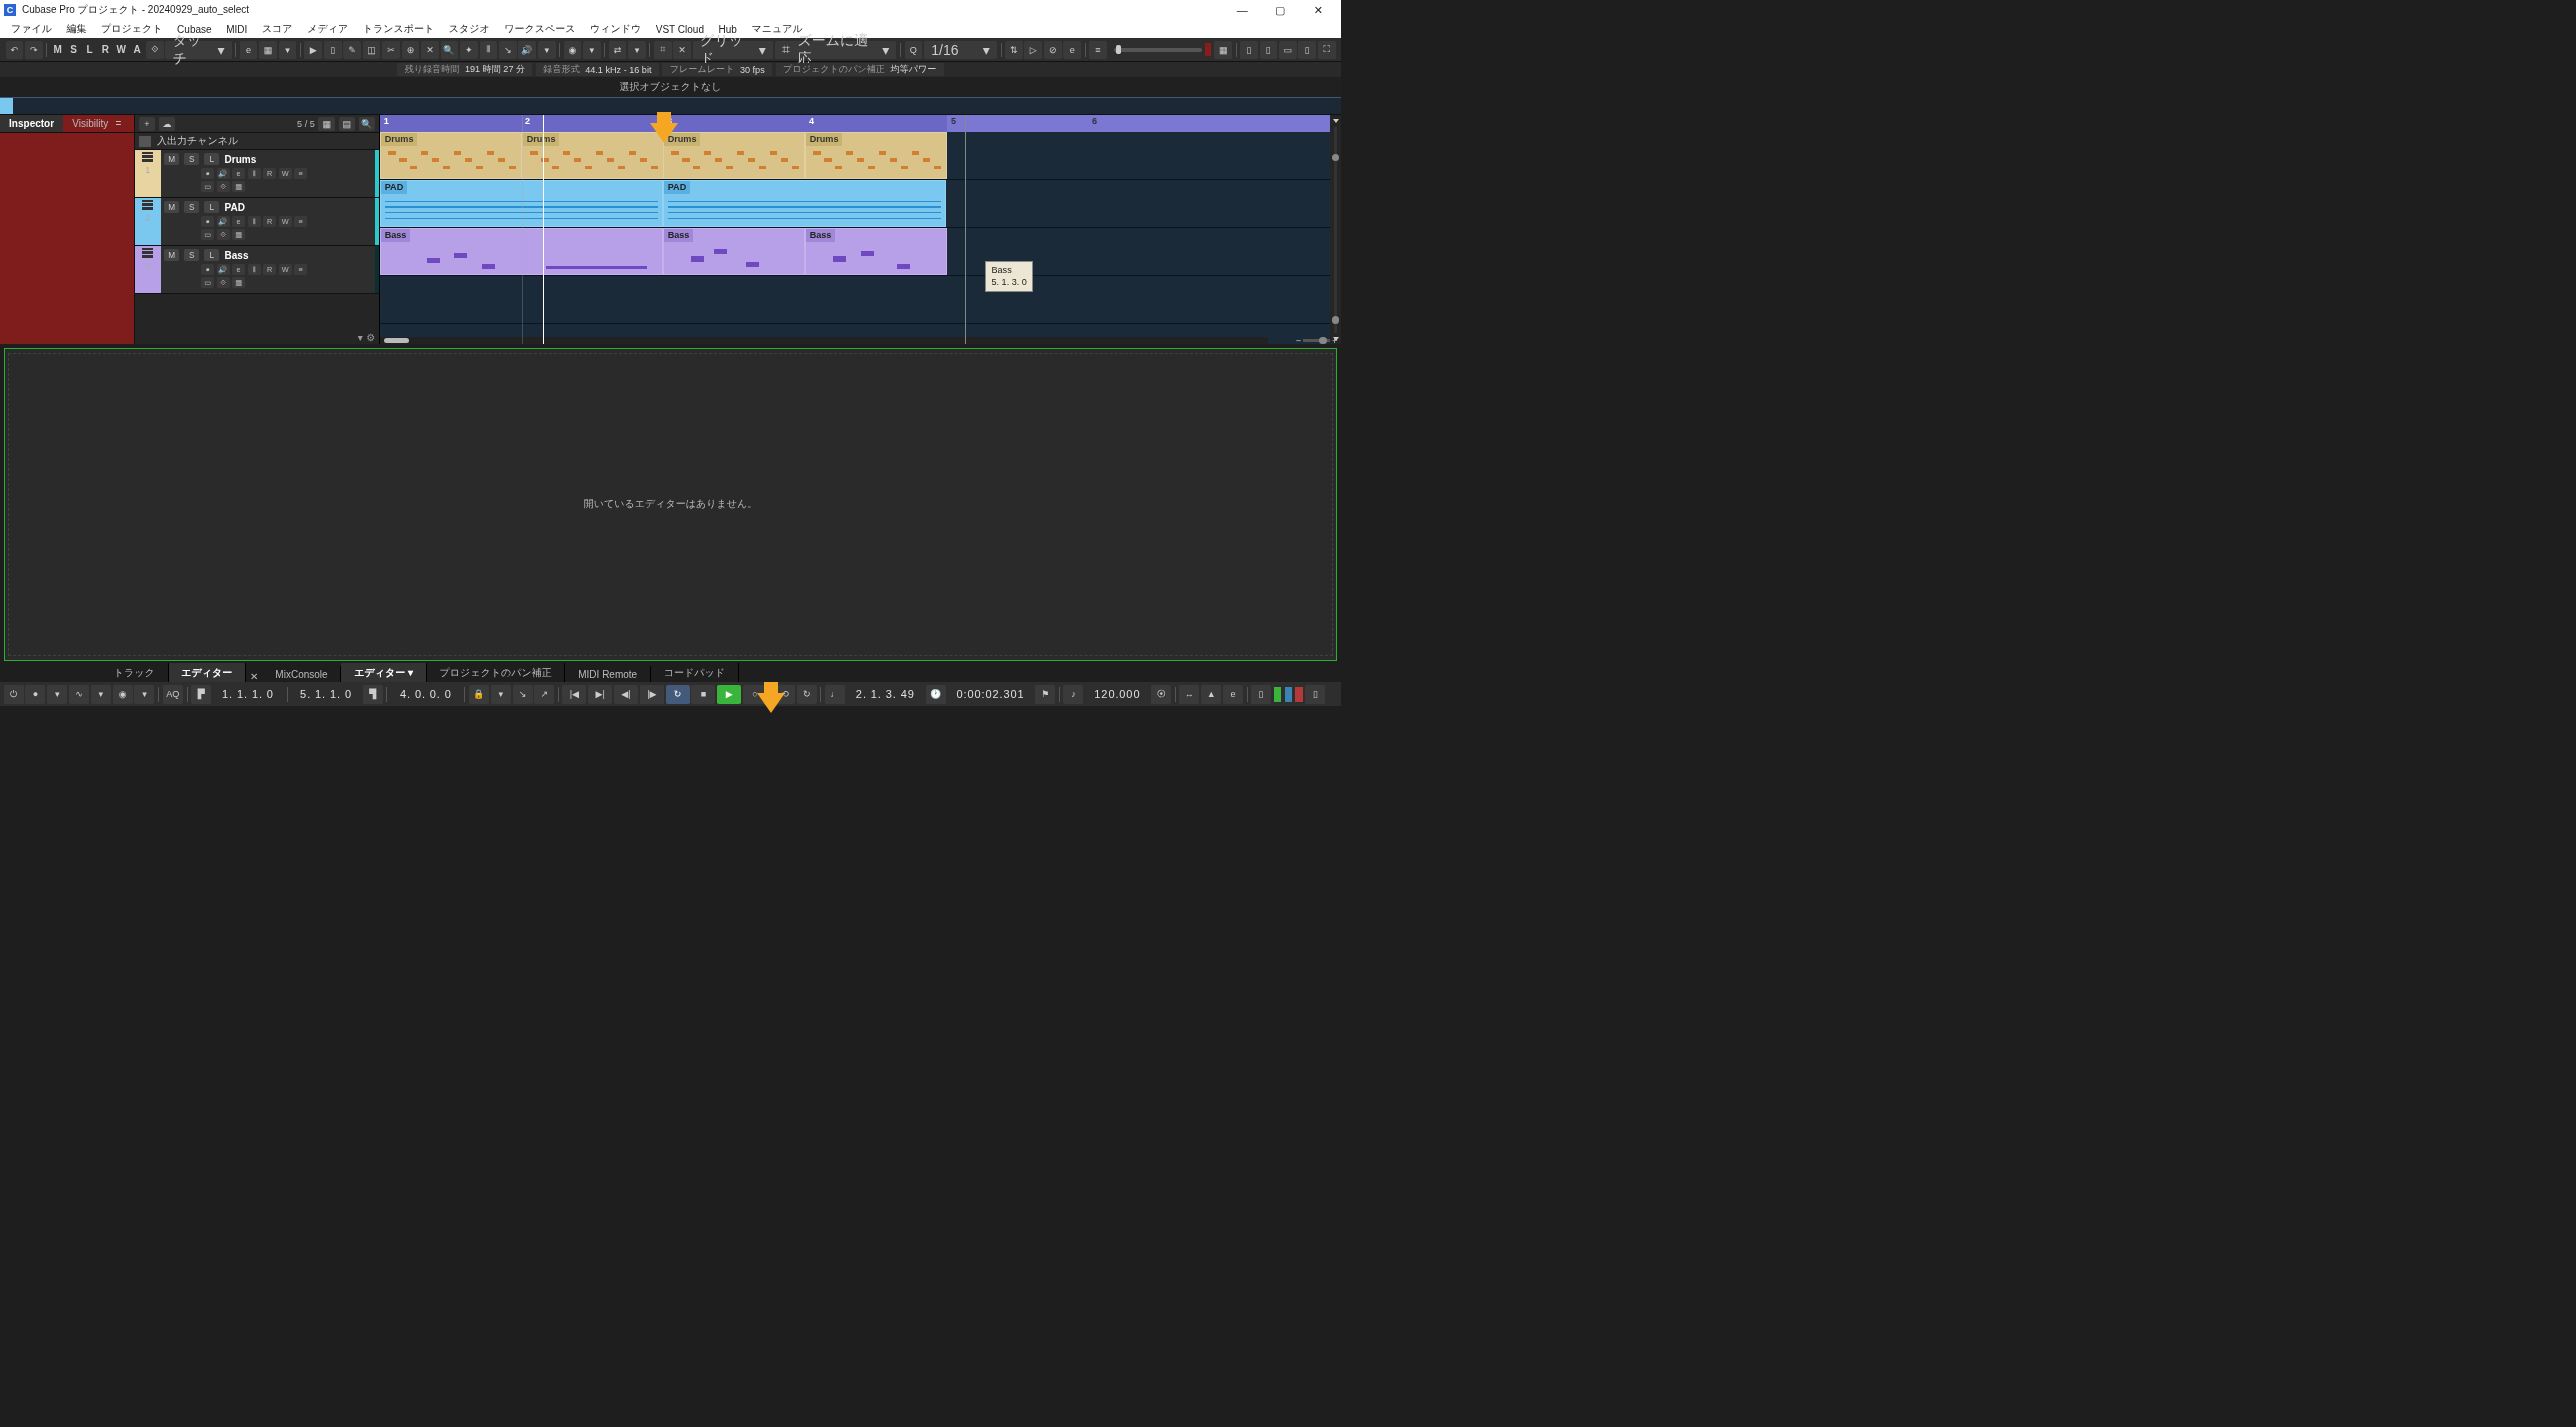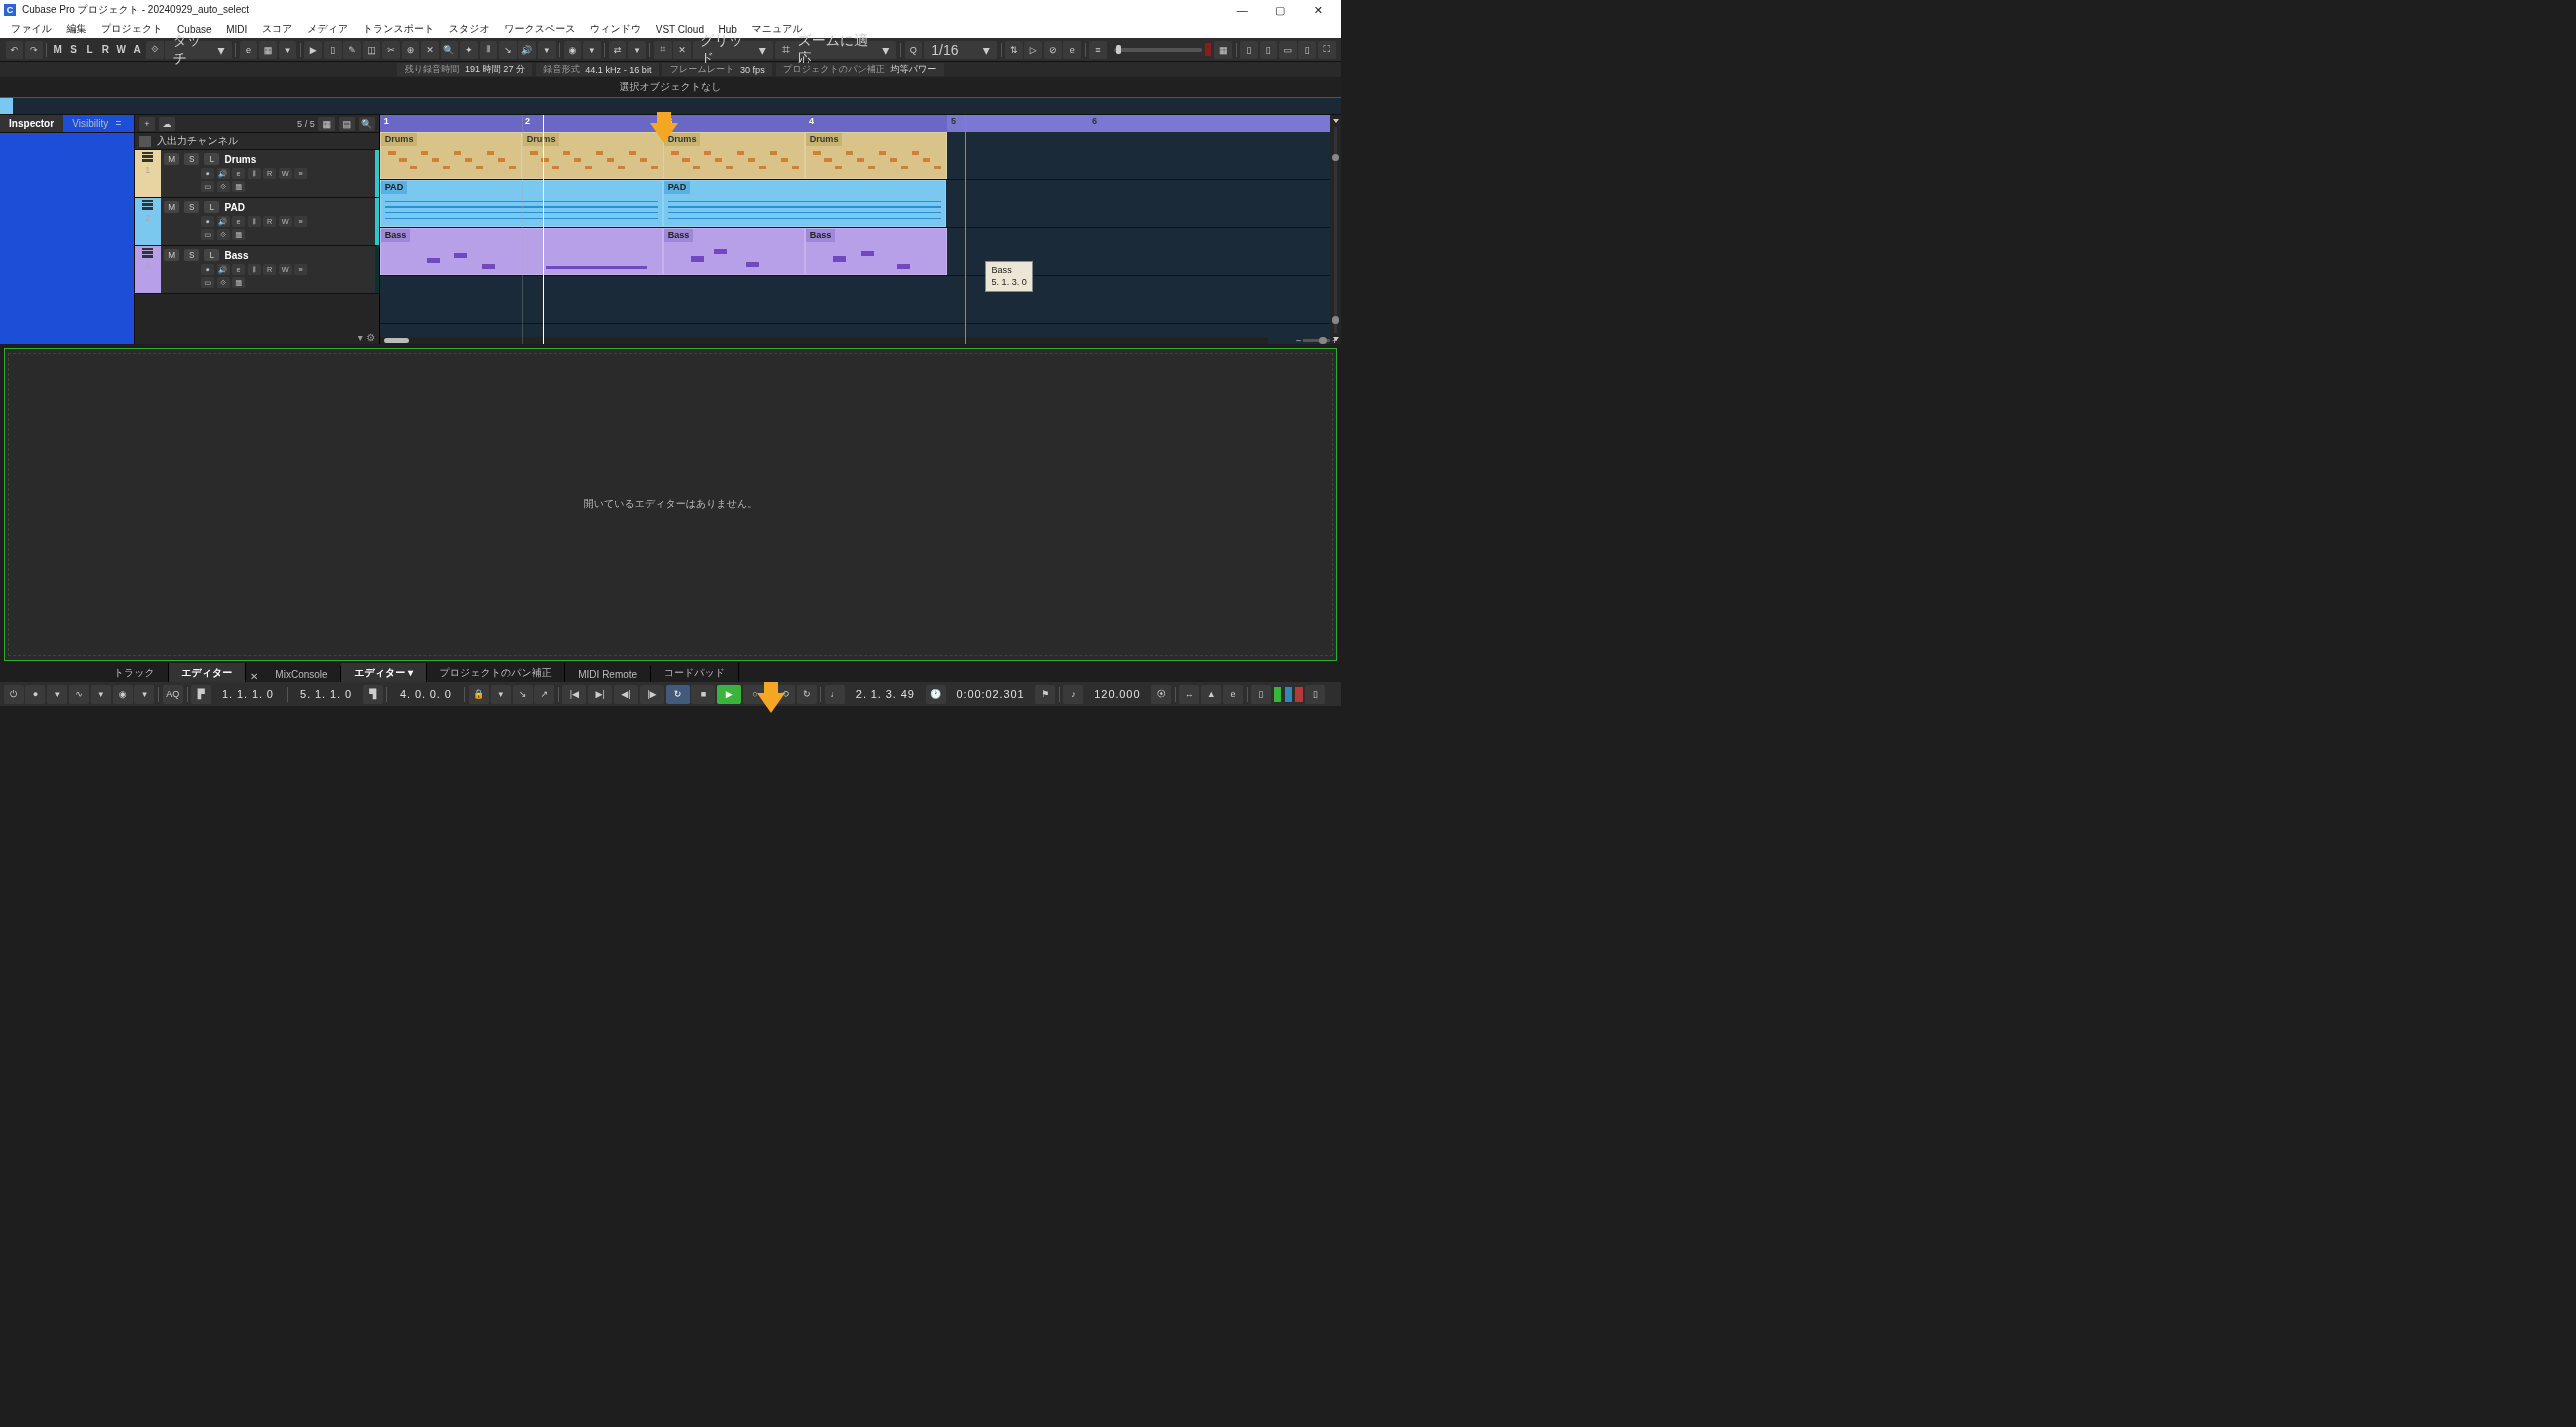--- a/index.html
+++ b/index.html
@@ -39,21 +39,21 @@
 .divband .left-blue { position: absolute; left:0; top:0; width:12.8px; height:100%; background:#7ac7f0; }
 
 
 .workspace { display: flex; height: 229px; }
 
 
 .chpanel { width: 91px; background: #1e1e1e; border-right: 0.9px solid #111; }
 .chpanel .tab { display: inline-block; padding: 2.7px 9.1px; background: #2e2e2e; color: #ddd; font-size: 10px; }
 
 
-.insppanel { width: 135px; background: #1d4ed8; border-right: 0.9px solid #111; }
+.insppanel { width: 135px; background: #7f1d1d; border-right: 0.9px solid #111; }
 .insppanel .tabs { display: flex; height: 18.3px; border-bottom: 0.9px solid #111; }
 .insppanel .tabs span { padding: 2.7px 9.1px; font-size: 10px; color: #bbb; }
 .insppanel .tabs span.active { background: #333; color: #fff; font-weight: bold; }
 .eqmark { position: absolute; right: 3.7px; color:#bbb; font-size:11px; }
 
 
 .tracklist { width: 245px; background: #252525; border-right: 0.9px solid #000; display: flex; flex-direction: column; }
 .tlheader { height: 18.3px; display: flex; align-items: center; gap: 3.7px; padding: 0 3.7px; background: #2a2a2a; border-bottom:0.9px solid #111; }
 .tlheader .cnt { flex: 1; text-align: right; color: #bbb; font-size: 9.1px; }
 .tlheader .btn { width: 16.5px; height: 14.6px; background:#3a3a3a; border-radius:1.8px; display:inline-flex; align-items:center; justify-content:center; font-size:9.1px; }

